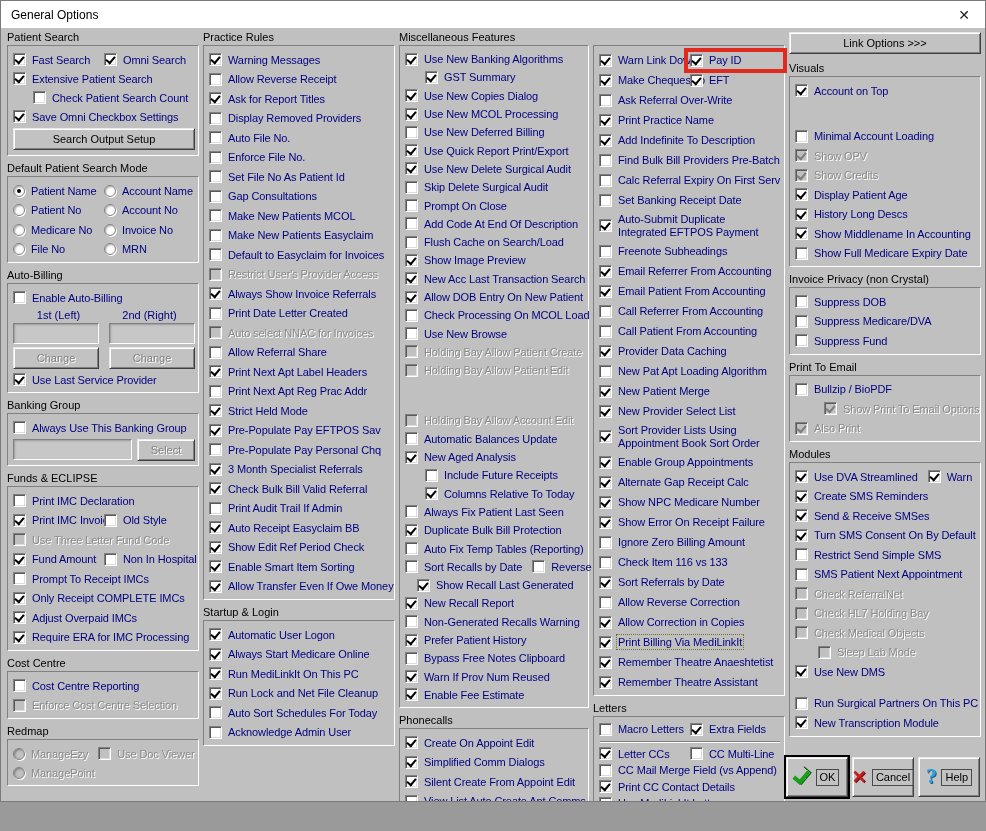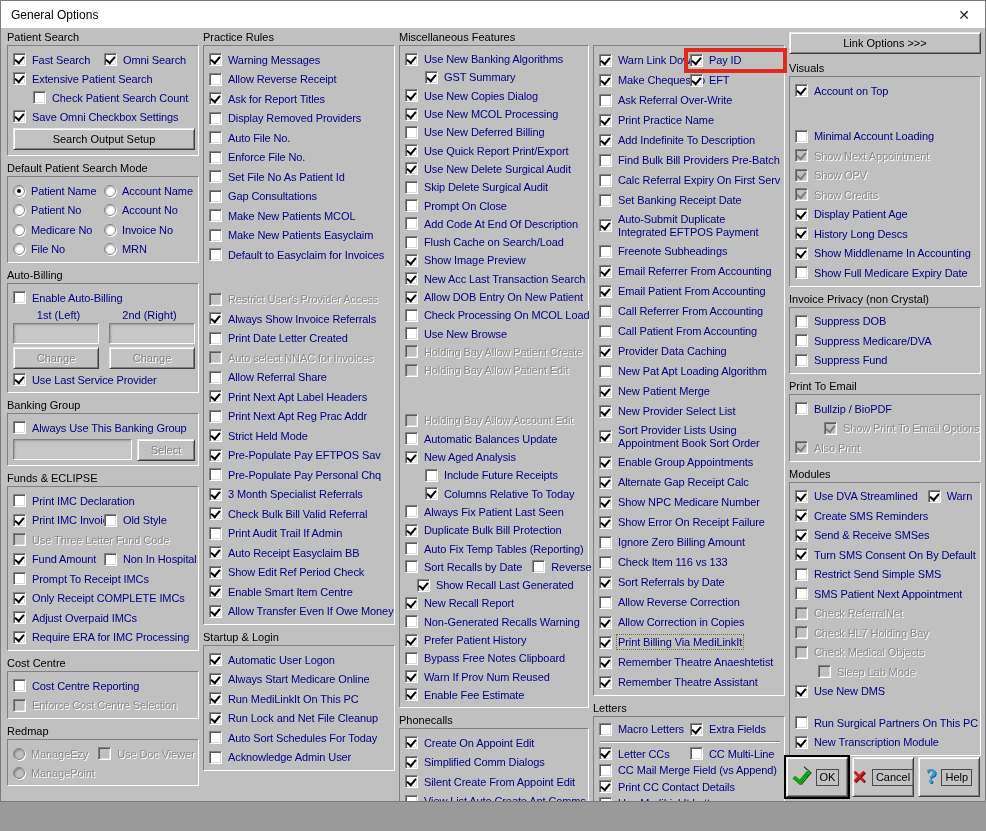--- a/index.html
+++ b/index.html
@@ -365,21 +365,21 @@
                 <span class="cb"></span>
                 <span class="lbl">Make New Patients Easyclaim</span>
               </label>
             </div>
             <div class="row" style="min-height: 19.5px;">
               <label class="ctl">
                 <span class="cb"></span>
                 <span class="lbl">Default to Easyclaim for Invoices</span>
               </label>
             </div>
-            <div class="row" style="min-height: 19.5px; margin-top: 25px;">
+            <div class="row" style="min-height: 19.5px;">
               <label class="ctl dis">
                 <span class="cb"></span>
                 <span class="lbl">Restrict User's Provider Access</span>
               </label>
             </div>
             <div class="row" style="min-height: 19.5px;">
               <label class="ctl">
                 <span class="cb on">
                   <span class="mk"></span>
                 </span>
@@ -476,21 +476,21 @@
                   <span class="mk"></span>
                 </span>
                 <span class="lbl">Show Edit Ref Period Check</span>
               </label>
             </div>
             <div class="row" style="min-height: 19.5px;">
               <label class="ctl">
                 <span class="cb on">
                   <span class="mk"></span>
                 </span>
-                <span class="lbl">Enable Smart Item Centre</span>
+                <span class="lbl">Enable Smart Item Sorting</span>
               </label>
             </div>
             <div class="row" style="min-height: 19.5px;">
               <label class="ctl">
                 <span class="cb on">
                   <span class="mk"></span>
                 </span>
                 <span class="lbl">Allow Transfer Even If Owe Money</span>
               </label>
             </div>
@@ -1168,28 +1168,20 @@
                   <span class="mk"></span>
                 </span>
                 <span class="lbl">Account on Top</span>
               </label>
             </div>
             <div class="gapr" style="height: 26px;"></div>
             <div class="row" style="min-height: 19.5px;">
               <label class="ctl">
                 <span class="cb"></span>
                 <span class="lbl">Minimal Account Loading</span>
-              </label>
-            </div>
-            <div class="row" style="min-height: 19.5px;">
-              <label class="ctl dis">
-                <span class="cb on">
-                  <span class="mk"></span>
-                </span>
-                <span class="lbl">Show Next Appointment</span>
               </label>
             </div>
             <div class="row" style="min-height: 19.5px;">
               <label class="ctl dis">
                 <span class="cb on">
                   <span class="mk"></span>
                 </span>
                 <span class="lbl">Show OPV</span>
               </label>
             </div>

